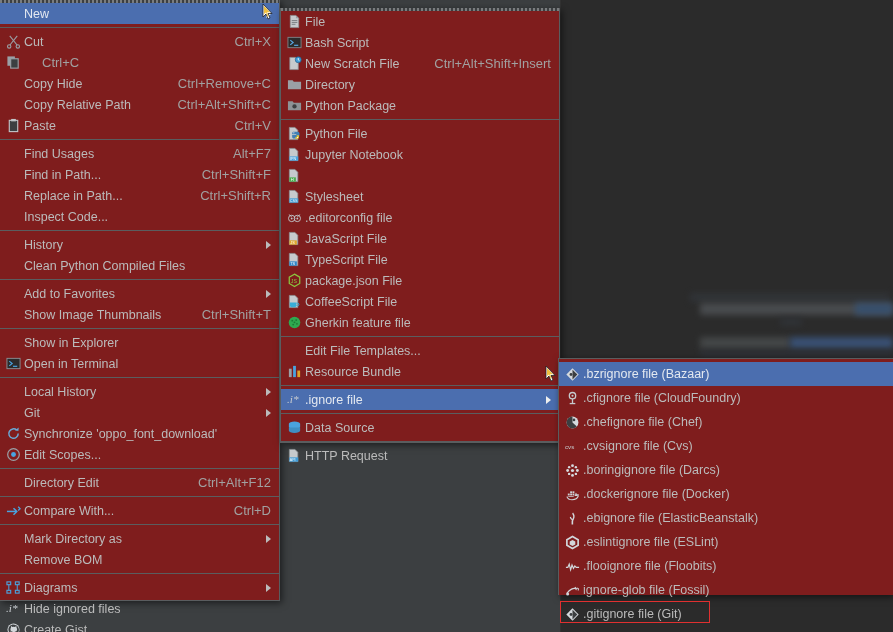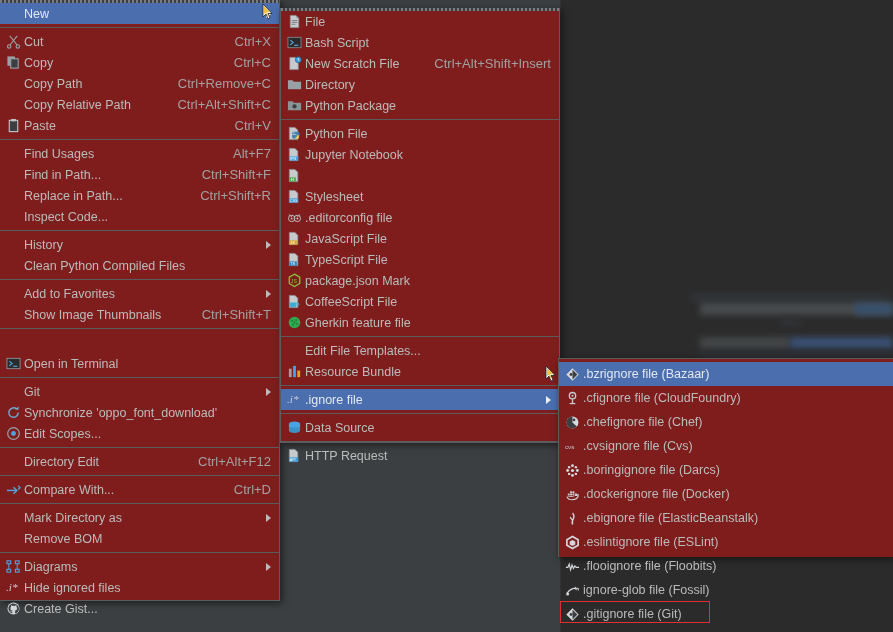--- a/index.html
+++ b/index.html
@@ -27,21 +27,21 @@
   .menu{
     position:absolute;
     background:#7f1d1d;
     border:1px solid #5a5d5f;
     box-shadow:2px 2px 7px rgba(0,0,0,.55);
     box-sizing:border-box;
     padding:0;
   }
   .menu.m1{left:0;top:0;width:280px;height:601px;border-left:none;border-top:none;}
   .menu.m2{left:280px;top:8px;width:280px;height:435px;border-top:none;}
-  .menu.m3{left:558px;top:358px;width:335px;height:199px;border-right:none;border-bottom:none;}
+  .menu.m3{left:558px;top:358px;width:335px;height:237px;border-right:none;border-bottom:none;}
 
   
   .dashtop{
     position:absolute;left:0;top:0;height:3px;width:100%;
     background:repeating-linear-gradient(90deg,#7a7d7f 0 2px,#3c3f41 2px 4px);
   }
 
   .item{
     position:relative;
     display:flex;align-items:center;
@@ -127,26 +127,25 @@
           <span class="lbl">Cut</span>
           <span class="short">Ctrl+X</span>
         </div>
         <div class="item">
           <span class="ico">
             <svg width="15" height="15" viewBox="0 0 16 16">
               <rect x="1.5" y="1.5" width="8" height="10" fill="#9aa0a6"></rect>
               <rect x="5" y="4" width="8" height="10" fill="#3c3f41" stroke="#9aa0a6" stroke-width="1.2"></rect>
             </svg>
           </span>
-          <span class="lbl">Copy</span>
           <span class="short">Ctrl+C</span>
         </div>
         <div class="item">
           <span class="ico"></span>
-          <span class="lbl">Copy Path</span>
+          <span class="lbl">Copy Hide</span>
           <span class="short">Ctrl+Remove+C</span>
         </div>
         <div class="item">
           <span class="ico"></span>
           <span class="lbl">Copy Relative Path</span>
           <span class="short">Ctrl+Alt+Shift+C</span>
         </div>
         <div class="item">
           <span class="ico">
             <svg width="15" height="15" viewBox="0 0 16 16">
@@ -194,32 +193,38 @@
           <span class="arrow"></span>
         </div>
         <div class="item">
           <span class="ico"></span>
           <span class="lbl">Show Image Thumbnails</span>
           <span class="short">Ctrl+Shift+T</span>
         </div>
         <div class="sep"></div>
         <div class="item">
           <span class="ico"></span>
+          <span class="lbl">Show in Explorer</span>
         </div>
         <div class="item">
           <span class="ico">
             <svg width="15" height="15" viewBox="0 0 16 16">
               <rect x="1" y="2.5" width="14" height="11" fill="#2b2b2b" stroke="#8a8f94" stroke-width="1"></rect>
               <path d="M3.5 5.5 L6.5 8 L3.5 10.5" stroke="#4aa3df" stroke-width="1.3" fill="none"></path>
               <line x1="7.5" y1="11" x2="12" y2="11" stroke="#4aa3df" stroke-width="1.3"></line>
             </svg>
           </span>
           <span class="lbl">Open in Terminal</span>
         </div>
         <div class="sep"></div>
+        <div class="item">
+          <span class="ico"></span>
+          <span class="lbl">Local History</span>
+          <span class="arrow"></span>
+        </div>
         <div class="item">
           <span class="ico"></span>
           <span class="lbl">Git</span>
           <span class="arrow"></span>
         </div>
         <div class="item">
           <span class="ico">
             <svg width="15" height="15" viewBox="0 0 16 16">
               <path d="M13 8a5 5 0 1 1-1.6-3.6" stroke="#6aa9d6" stroke-width="1.6" fill="none"></path>
               <path d="M13.6 1.6 L13.2 5.2 L9.6 4.6 Z" fill="#6aa9d6"></path>
@@ -430,21 +435,21 @@
           </span>
           <span class="lbl">TypeScript File</span>
         </div>
         <div class="item">
           <span class="ico">
             <svg width="15" height="15" viewBox="0 0 16 16">
               <path d="M8 1.2l5.6 3.3v6.6L8 14.4 2.4 11.1V4.5z" fill="none" stroke="#8cc63f" stroke-width="1.3"></path>
               <text x="4" y="10.6" font-family="Liberation Sans,sans-serif" font-size="5.6" fill="#8cc63f">JS</text>
             </svg>
           </span>
-          <span class="lbl">package.json Mark</span>
+          <span class="lbl">package.json File</span>
         </div>
         <div class="item">
           <span class="ico">
             <svg width="15" height="15" viewBox="0 0 16 16">
               <path d="M2.5 1.5h6l3 3v10h-9z" fill="#c6cacd" stroke="#8e9295" stroke-width=".8"></path>
               <path d="M3 9h7v3a2 2 0 0 1-2 2H5a2 2 0 0 1-2-2z" fill="#39aed8"></path>
               <path d="M10 9.8h1.4a1.3 1.3 0 0 1 0 2.6H10" fill="none" stroke="#39aed8" stroke-width="1"></path>
             </svg>
           </span>
           <span class="lbl">CoffeeScript File</span>

